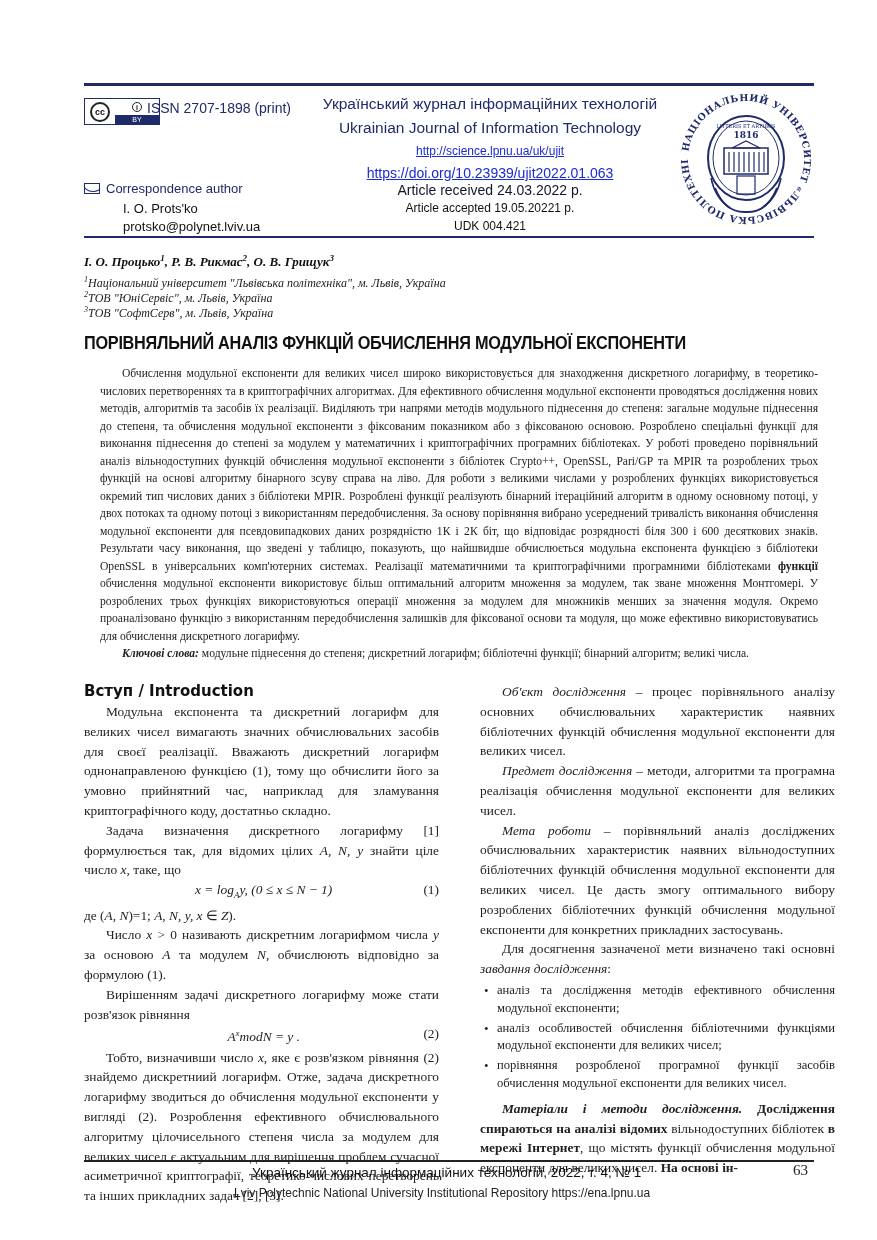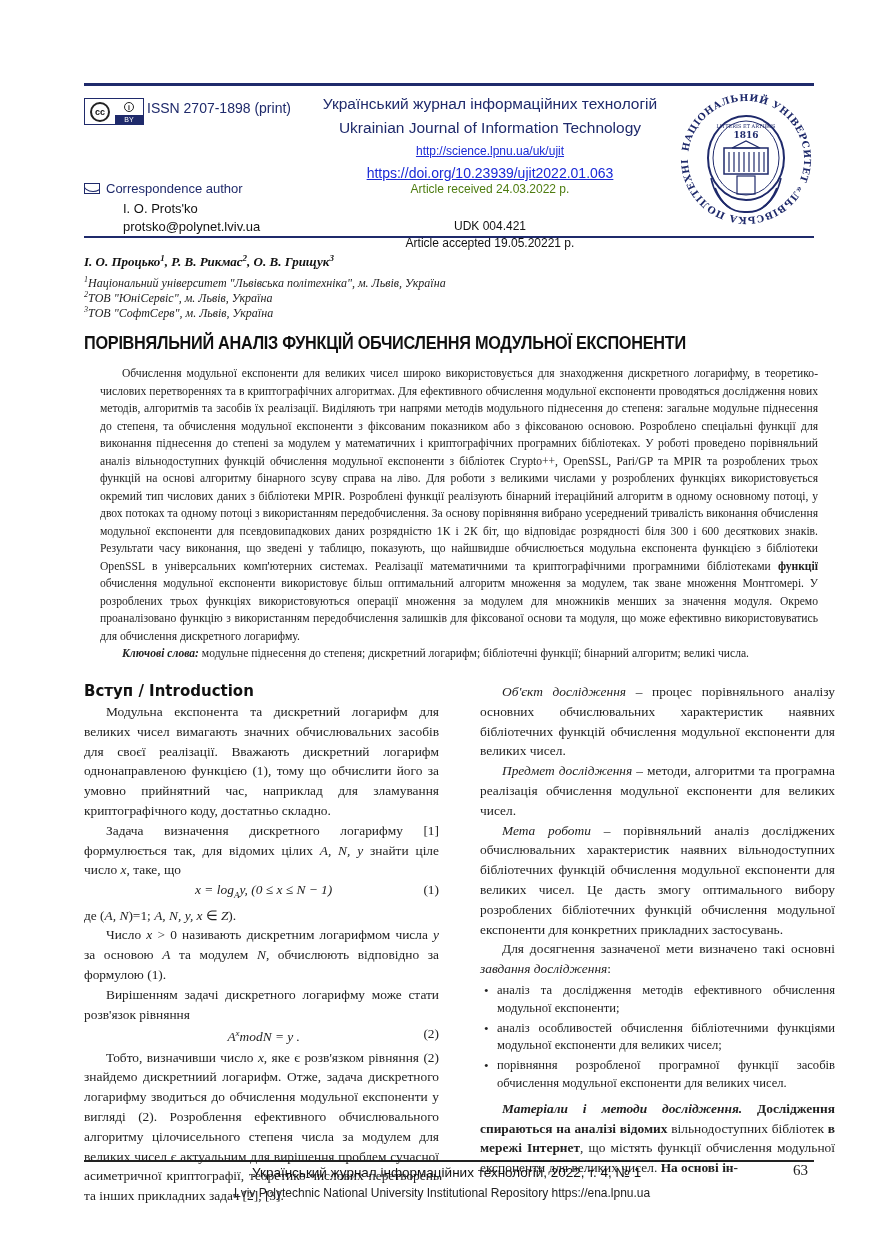--- a/index.html
+++ b/index.html
@@ -3,41 +3,41 @@
 <meta charset="utf-8">
 <style>
   * { box-sizing: border-box; margin: 0; padding: 0; }
   html, body { width: 877px; height: 1240px; background: #ffffff; }
   body { position: relative; overflow: hidden; font-family: "Liberation Serif", serif; color: #111; }
 
   
   .hdr-rule { position: absolute; left: 84px; width: 730px; height: 3px; background: #1f2a6b; }
   .hdr-rule.top { top: 83px; }
   .hdr-rule.bot { top: 236px; height: 2px; }
-  .cc-badge { position: absolute; left: 84px; top: 98px; width: 60px; height: 27px; border: 1px solid #1f2a6b; background: #fff; display: flex; }
+  .cc-badge { position: absolute; left: 84px; top: 98px; width: 76px; height: 27px; border: 1px solid #1f2a6b; background: #fff; display: flex; }
   .cc-left { width: 30px; height: 100%; display: flex; align-items: center; justify-content: center; }
   .cc-circle { width: 20px; height: 20px; border: 2px solid #222; border-radius: 50%; font: bold 9px "Liberation Sans", sans-serif; display: flex; align-items: center; justify-content: center; }
   .cc-right { flex: 1; display: flex; flex-direction: column; }
   .cc-by-top { flex: 1; display: flex; align-items: center; justify-content: center; }
   .cc-person { width: 10px; height: 10px; border: 1.5px solid #222; border-radius: 50%; font: bold 7px "Liberation Sans", sans-serif; display:flex; align-items:center; justify-content:center; }
   .cc-by-bot { height: 9px; background: #1f2a6b; color: #fff; font: 7px "Liberation Sans", sans-serif; text-align: center; line-height: 9px; }
   .issn { position: absolute; left: 147px; top: 100px; font: 14px "Liberation Sans", sans-serif; color: #1f2a6b; }
   .corr { position: absolute; left: 84px; top: 181px; font: 13px "Liberation Sans", sans-serif; color: #1f2a6b; display: flex; align-items: center; gap: 6px; }
   .envelope { width: 16px; height: 11px; border: 1.5px solid #1f2a6b; position: relative; overflow: hidden; }
   .envelope::before { content: ""; position: absolute; left: -2px; top: -8px; width: 18px; height: 14px; border: 1.5px solid #1f2a6b; transform: rotate(0deg); border-radius: 0 0 50% 50%; }
   .corr-name { position: absolute; left: 123px; top: 201px; font: 13px "Liberation Sans", sans-serif; color: #111; }
   .corr-mail { position: absolute; left: 123px; top: 219px; font: 13px "Liberation Sans", sans-serif; color: #111; }
 
   .jcenter { position: absolute; left: 300px; width: 380px; text-align: center; font-family: "Liberation Sans", sans-serif; }
   .j-ua { top: 95px; font-size: 15.5px; color: #1f2a6b; }
   .j-en { top: 119px; font-size: 15.5px; color: #1f2a6b; }
   .j-link1 { top: 144px; font-size: 12px; color: #1a2ad6; text-decoration: underline; }
   .j-link2 { top: 165px; font-size: 14px; color: #1a2ad6; text-decoration: underline; }
-  .j-rec { top: 182px; font-size: 12px; color: #4d7c0f; }
-  .j-acc { top: 201px; font-size: 12px; color: #111; margin-top: 35px; }
+  .j-rec { top: 182px; font-size: 14px; color: #0f172a; }
+  .j-acc { top: 201px; font-size: 12px; color: #111; }
   .j-udk { top: 219px; font-size: 12px; color: #111; }
 
   .seal { position: absolute; left: 675px; top: 88px; width: 142px; height: 142px; }
 
   
   .authors { position: absolute; left: 84px; top: 253px; font: bold italic 13px "Liberation Serif", serif; }
   .aff { position: absolute; left: 84px; font: italic 12px "Liberation Serif", serif; color: #222; }
   .aff sup { font-size: 8px; }
   .authors sup { font-size: 9px; }
 

